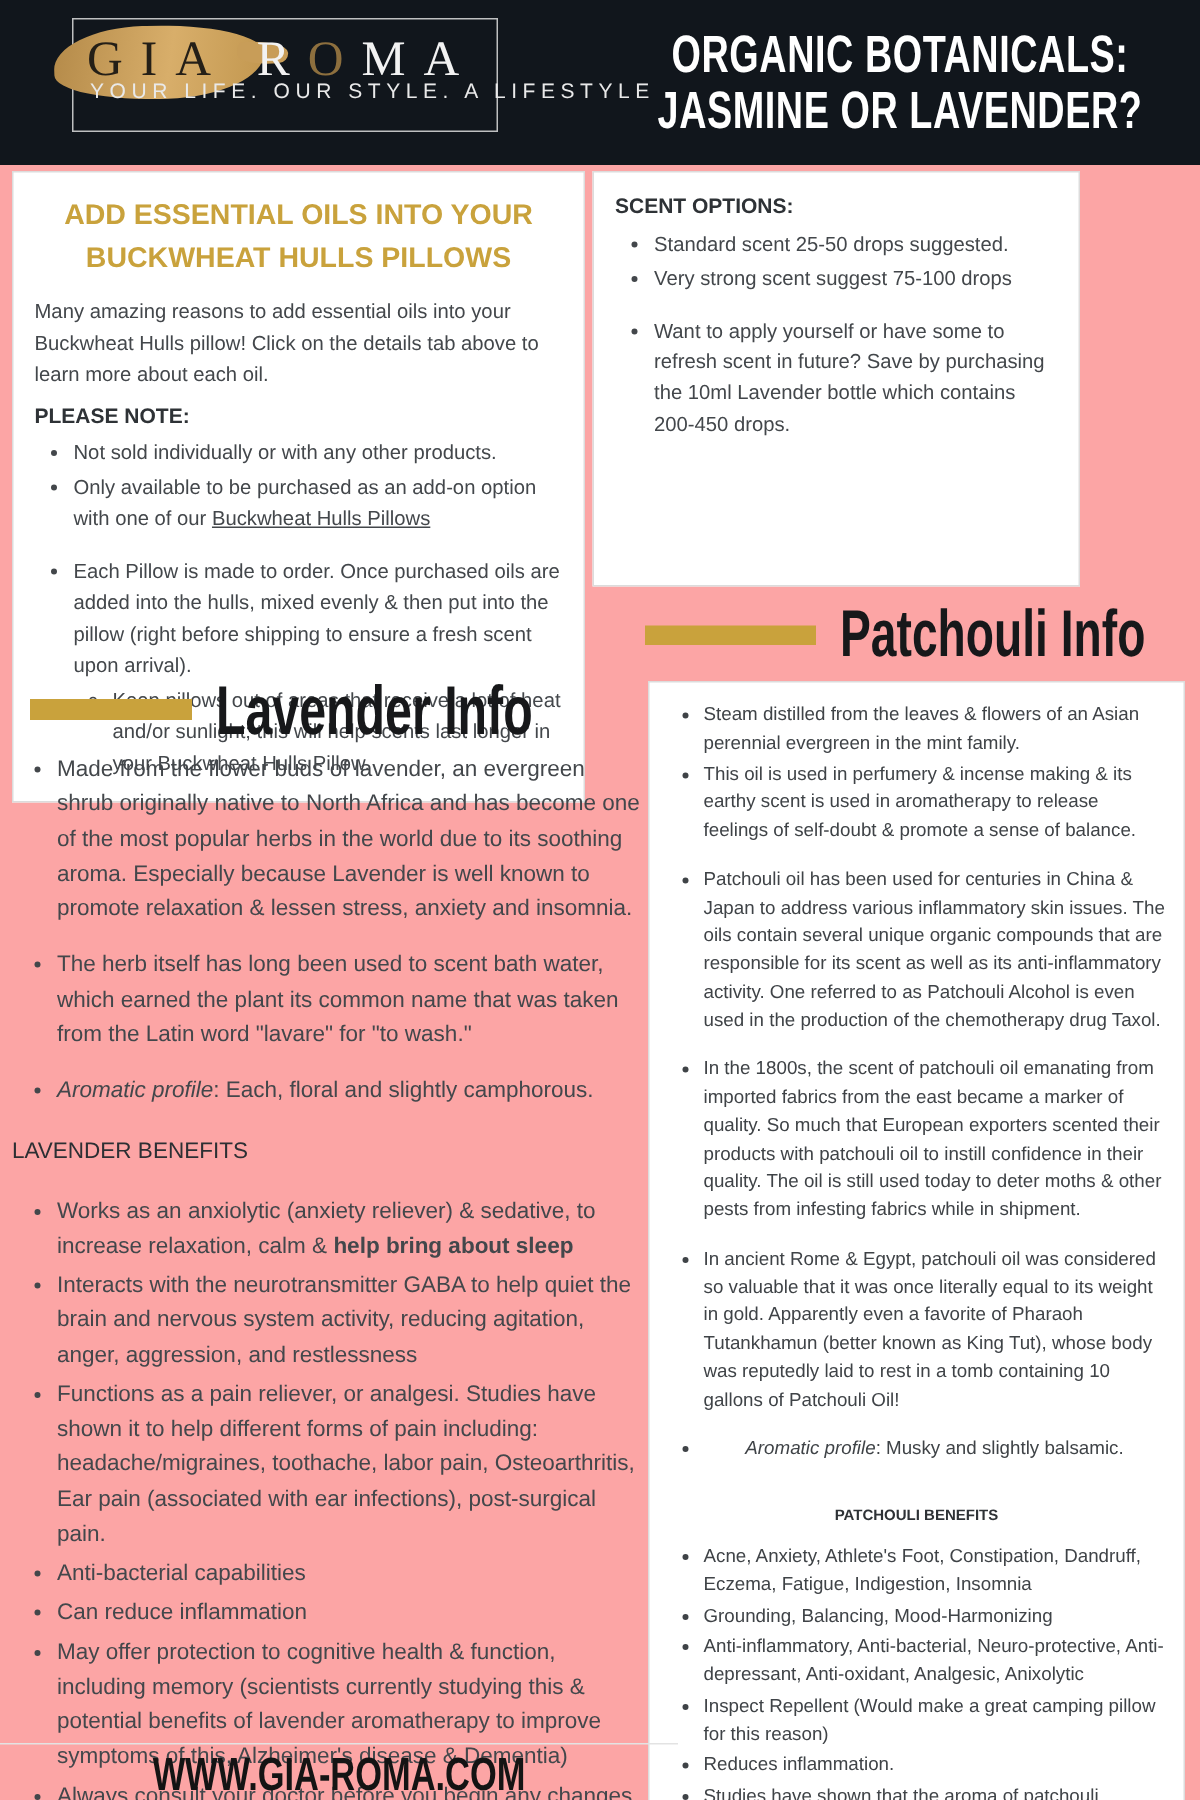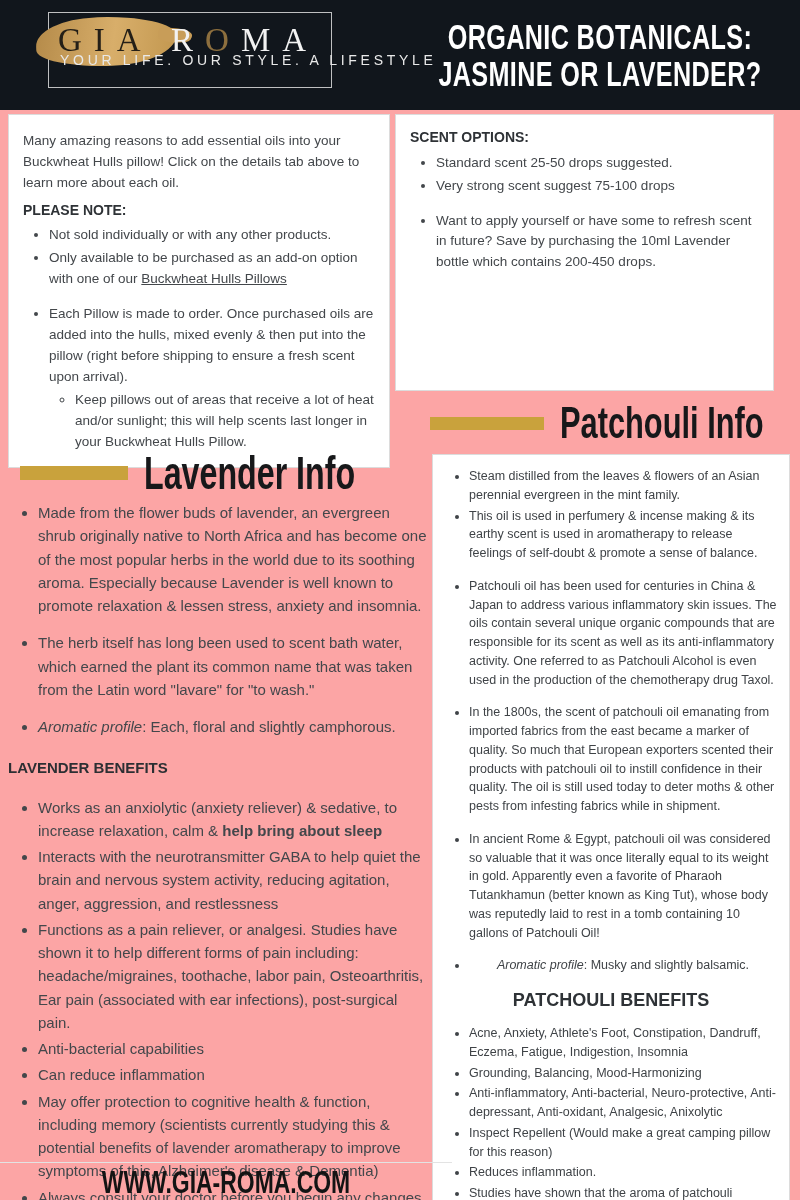--- a/index.html
+++ b/index.html
@@ -25,21 +25,21 @@
   .brand-o { color:#8d6f3e; }
   .tagline { position:absolute; left:60px; top:52px; font-size:14px; letter-spacing:3.7px; color:#e9e9e9; white-space:nowrap; }
   .header-title { width:400px; display:flex; flex-direction:column; justify-content:center; align-items:center;
     color:#fff; font-weight:bold; font-size:35px; line-height:1.07; transform:scaleX(0.72);
     transform-origin:center; white-space:nowrap; letter-spacing:.5px; }
 
   
   .box { position:absolute; background:#fff; border:1px solid #dcdcdc; }
   .oils-box { left:8px; top:114px; width:382px; min-height:251px; padding:8px 14px 12px;
     font-size:13.5px; color:#43474b; line-height:1.55; }
-  .scent-box { left:395px; top:114px; width:379px; min-height:277px; padding:12px 14px 14px;
+  .scent-box { left:395px; top:114px; width:325px; min-height:277px; padding:12px 14px 14px;
     font-size:13.5px; color:#43474b; line-height:1.55; }
   .patch-box { left:432px; top:454px; width:358px; height:760px; padding:10px 12px; border-bottom:none;
     font-size:12.5px; color:#3f4347; line-height:1.5; }
 
   .gold-title { color:#c9a23c; text-align:center; font-size:19px; font-weight:bold; margin:6px 6px 10px; line-height:1.55; }
   .bold-label { font-weight:bold; color:#2e3236; font-size:14px; margin:6px 0 2px; }
   .blist { margin:4px 0 0; padding-left:26px; }
   .blist li { margin:2px 0; }
   .blist .sub { padding-left:26px; margin-top:2px; }
   .gap { margin-top:14px !important; }
@@ -53,27 +53,27 @@
   .lav-heading .gold-bar { width:108px; }
   .patch-heading .gold-bar { width:114px; height:13px; }
   .condensed-h { font-size:46px; margin:0; color:#17181a; font-weight:bold; white-space:nowrap;
     transform:scaleX(0.70); transform-origin:left center; letter-spacing:0; }
   .patch-heading .condensed-h { font-size:44px; }
 
   
   .lav-content { position:absolute; left:8px; top:498px; width:422px; font-size:15px; color:#43474b; line-height:1.55; }
   .lav-content ul { padding-left:30px; margin:0; }
   .lav-content li { margin:3px 0; }
-  .benefits-label { font-weight:bold; color:#2c2f33; font-size:15px; margin:18px 0 16px; }
+  .benefits-label { font-weight:normal; color:#2c2f33; font-size:15px; margin:18px 0 16px; }
 
   
   .patch-box ul { padding-left:24px; margin:2px 0 0; }
   .patch-box li { margin:2px 0; }
   .center-li { text-align:center; }
-  .patch-center-label { text-align:center; font-size:18px; font-weight:bold; color:#2e3236; margin:12px 0 10px; }
+  .patch-center-label { text-align:center; font-size:10px; font-weight:bold; color:#2e3236; margin:28px 0 10px; }
 
   
   .footer-line { position:absolute; top:1162px; left:0; width:452px; border-top:1px solid #e3e3e3; }
   .site-url { position:absolute; top:1165px; left:0; width:452px; text-align:center; font-size:31px;
     font-weight:bold; color:#141414; transform:scaleX(0.74); transform-origin:center; white-space:nowrap; }
 
   em { font-style:italic; }
   strong { font-weight:bold; }
 </style>
 </head>
@@ -89,20 +89,21 @@
       <div class="brand-line"><span class="brand-gia">GIA</span> <span class="brand-r">R</span><span class="brand-o">O</span><span class="brand-ma">MA</span></div>
       <div class="tagline">YOUR LIFE. OUR STYLE. A LIFESTYLE</div>
     </div>
     <div class="header-title">
       <div>ORGANIC BOTANICALS:</div>
       <div>JASMINE OR LAVENDER?</div>
     </div>
   </header>
 
   <section class="box oils-box">
+    <h2 class="gold-title">ADD ESSENTIAL OILS INTO YOUR BUCKWHEAT HULLS PILLOWS</h2>
     <p style="margin:8px 0 2px;">Many amazing reasons to add essential oils into your Buckwheat Hulls pillow! Click on the details tab above to learn more about each oil.</p>
     <p class="bold-label">PLEASE NOTE:</p>
     <ul class="blist">
       <li>Not sold individually or with any other products.</li>
       <li><span>Only available to be purchased as an add-on option with one of our </span><a class="ulink">Buckwheat Hulls Pillows</a></li>
       <li class="gap"><span>Each Pillow is made to order. Once purchased oils are added into the hulls, mixed evenly &amp; then put into the pillow (right before shipping to ensure a fresh scent upon arrival).</span>
         <ul class="blist sub">
           <li>Keep pillows out of areas that receive a lot of heat and/or sunlight; this will help scents last longer in your Buckwheat Hulls Pillow.</li>
         </ul>
       </li>

